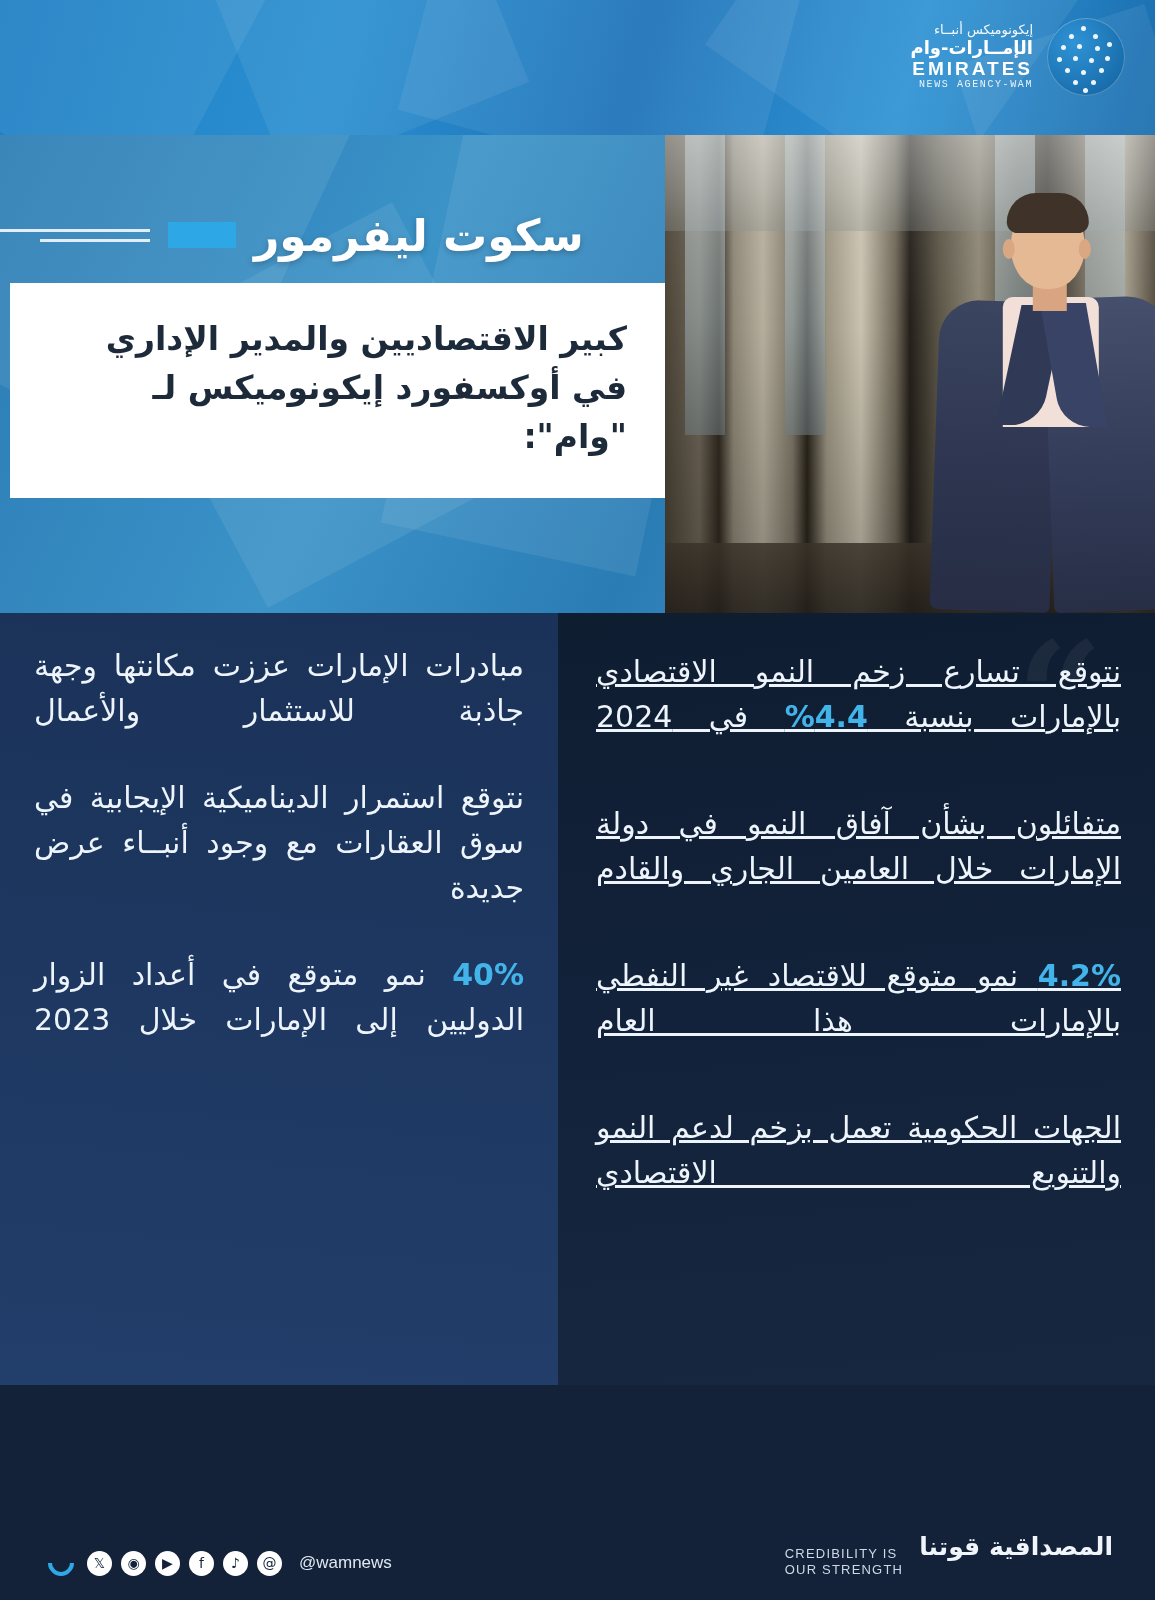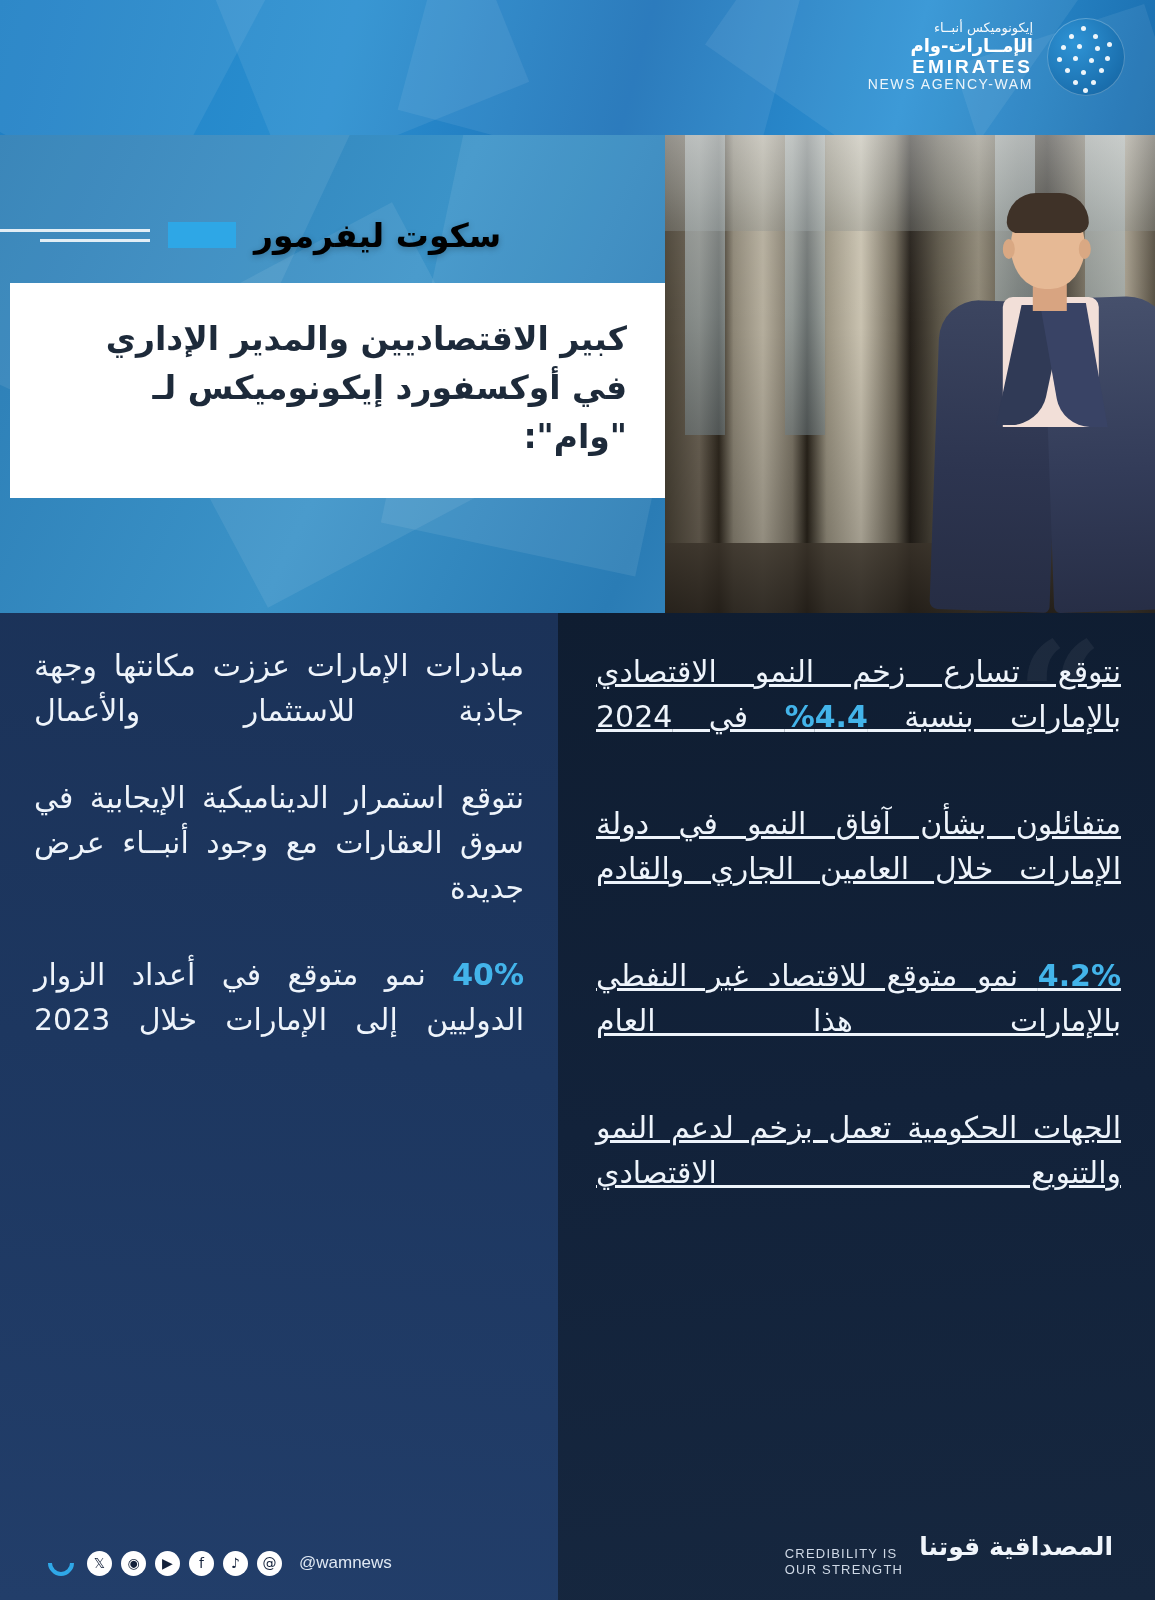--- a/index.html
+++ b/index.html
@@ -47,21 +47,21 @@
 
   .wam-logo {
     position: absolute; right: 30px; top: 18px;
     display: flex; align-items: center; gap: 14px;
     direction: rtl;
   }
   .wam-text { text-align: right; color: #fff; line-height: 1.12; }
   .wam-ar1 { font-size: 13px; letter-spacing: 2px; opacity: .95; }
   .wam-ar2 { font-size: 18px; font-weight: bold; letter-spacing: 1px; }
   .wam-en1 { font-size: 19px; font-weight: bold; letter-spacing: 3px; font-family: "Liberation Sans", sans-serif; }
-  .wam-en2 { font-size: 14px; letter-spacing: 1.6px; font-family: Liberation Sans, sans-serif; opacity: .9; }
+  .wam-en2 { font-size: 10px; letter-spacing: 1.6px; font-family: Liberation Mono, monospace; opacity: .9; }
   .globe {
     width: 78px; height: 78px; border-radius: 50%;
     background: radial-gradient(circle at 35% 32%, #2f94d6 0%, #1a6fae 70%, #15619b 100%);
     position: relative; overflow: hidden;
     box-shadow: inset 0 0 0 1px rgba(255,255,255,0.25);
   }
   .globe .dots { position: absolute; inset: 0; }
   .globe .dots span {
     position: absolute; background: #fff; border-radius: 50%;
     width: 5px; height: 5px; opacity: .92;
@@ -86,21 +86,21 @@
   .name-band {
     position: absolute; top: 55px; right: 490px; left: 0;
     height: 90px;
   }
   .name-inner {
     position: absolute; inset: 0;
     display: flex; align-items: center; justify-content: flex-end;
     gap: 18px; padding-right: 22px;
   }
   .name-text {
-    color: #000000; font-size: 33px; font-weight: bold;
+    color: #ffffff; font-size: 44px; font-weight: bold;
     letter-spacing: 1px; text-shadow: 0 2px 6px rgba(0,0,0,.25);
   }
   .name-accent { width: 68px; height: 26px; background: #2ea7e6; }
   .name-lines { display: flex; flex-direction: column; gap: 7px; width: 150px; }
   .name-lines i { display: block; height: 3px; background: rgba(255,255,255,.85); }
   .name-lines i:nth-child(2) { width: 110px; }
 
   .title-card {
     position: absolute; top: 148px; right: 486px; left: 10px;
     background: #ffffff;
@@ -187,21 +187,21 @@
     position: absolute; left: 168px; top: 110px; width: 46px; height: 124px;
     background: #394365; transform: skewX(10deg); border-radius: 0 0 0 28px;
   }
 
   
   .content {
     position: absolute; top: 613px; left: 0;
     width: 1155px; height: 987px;
   }
   .col {
-    position: absolute; top: 0; height: 987px;
+    position: absolute; top: 0; height: 772px;
   }
   .col-right {
     right: 0; width: 597px;
     background: linear-gradient(175deg, #0f1d31 0%, #12223a 50%, #16273f 100%);
   }
   .col-left {
     left: 0; width: 558px;
     background: linear-gradient(185deg, #1b3258 0%, #1d3760 45%, #223e6a 100%);
   }
   .quote-mark {

